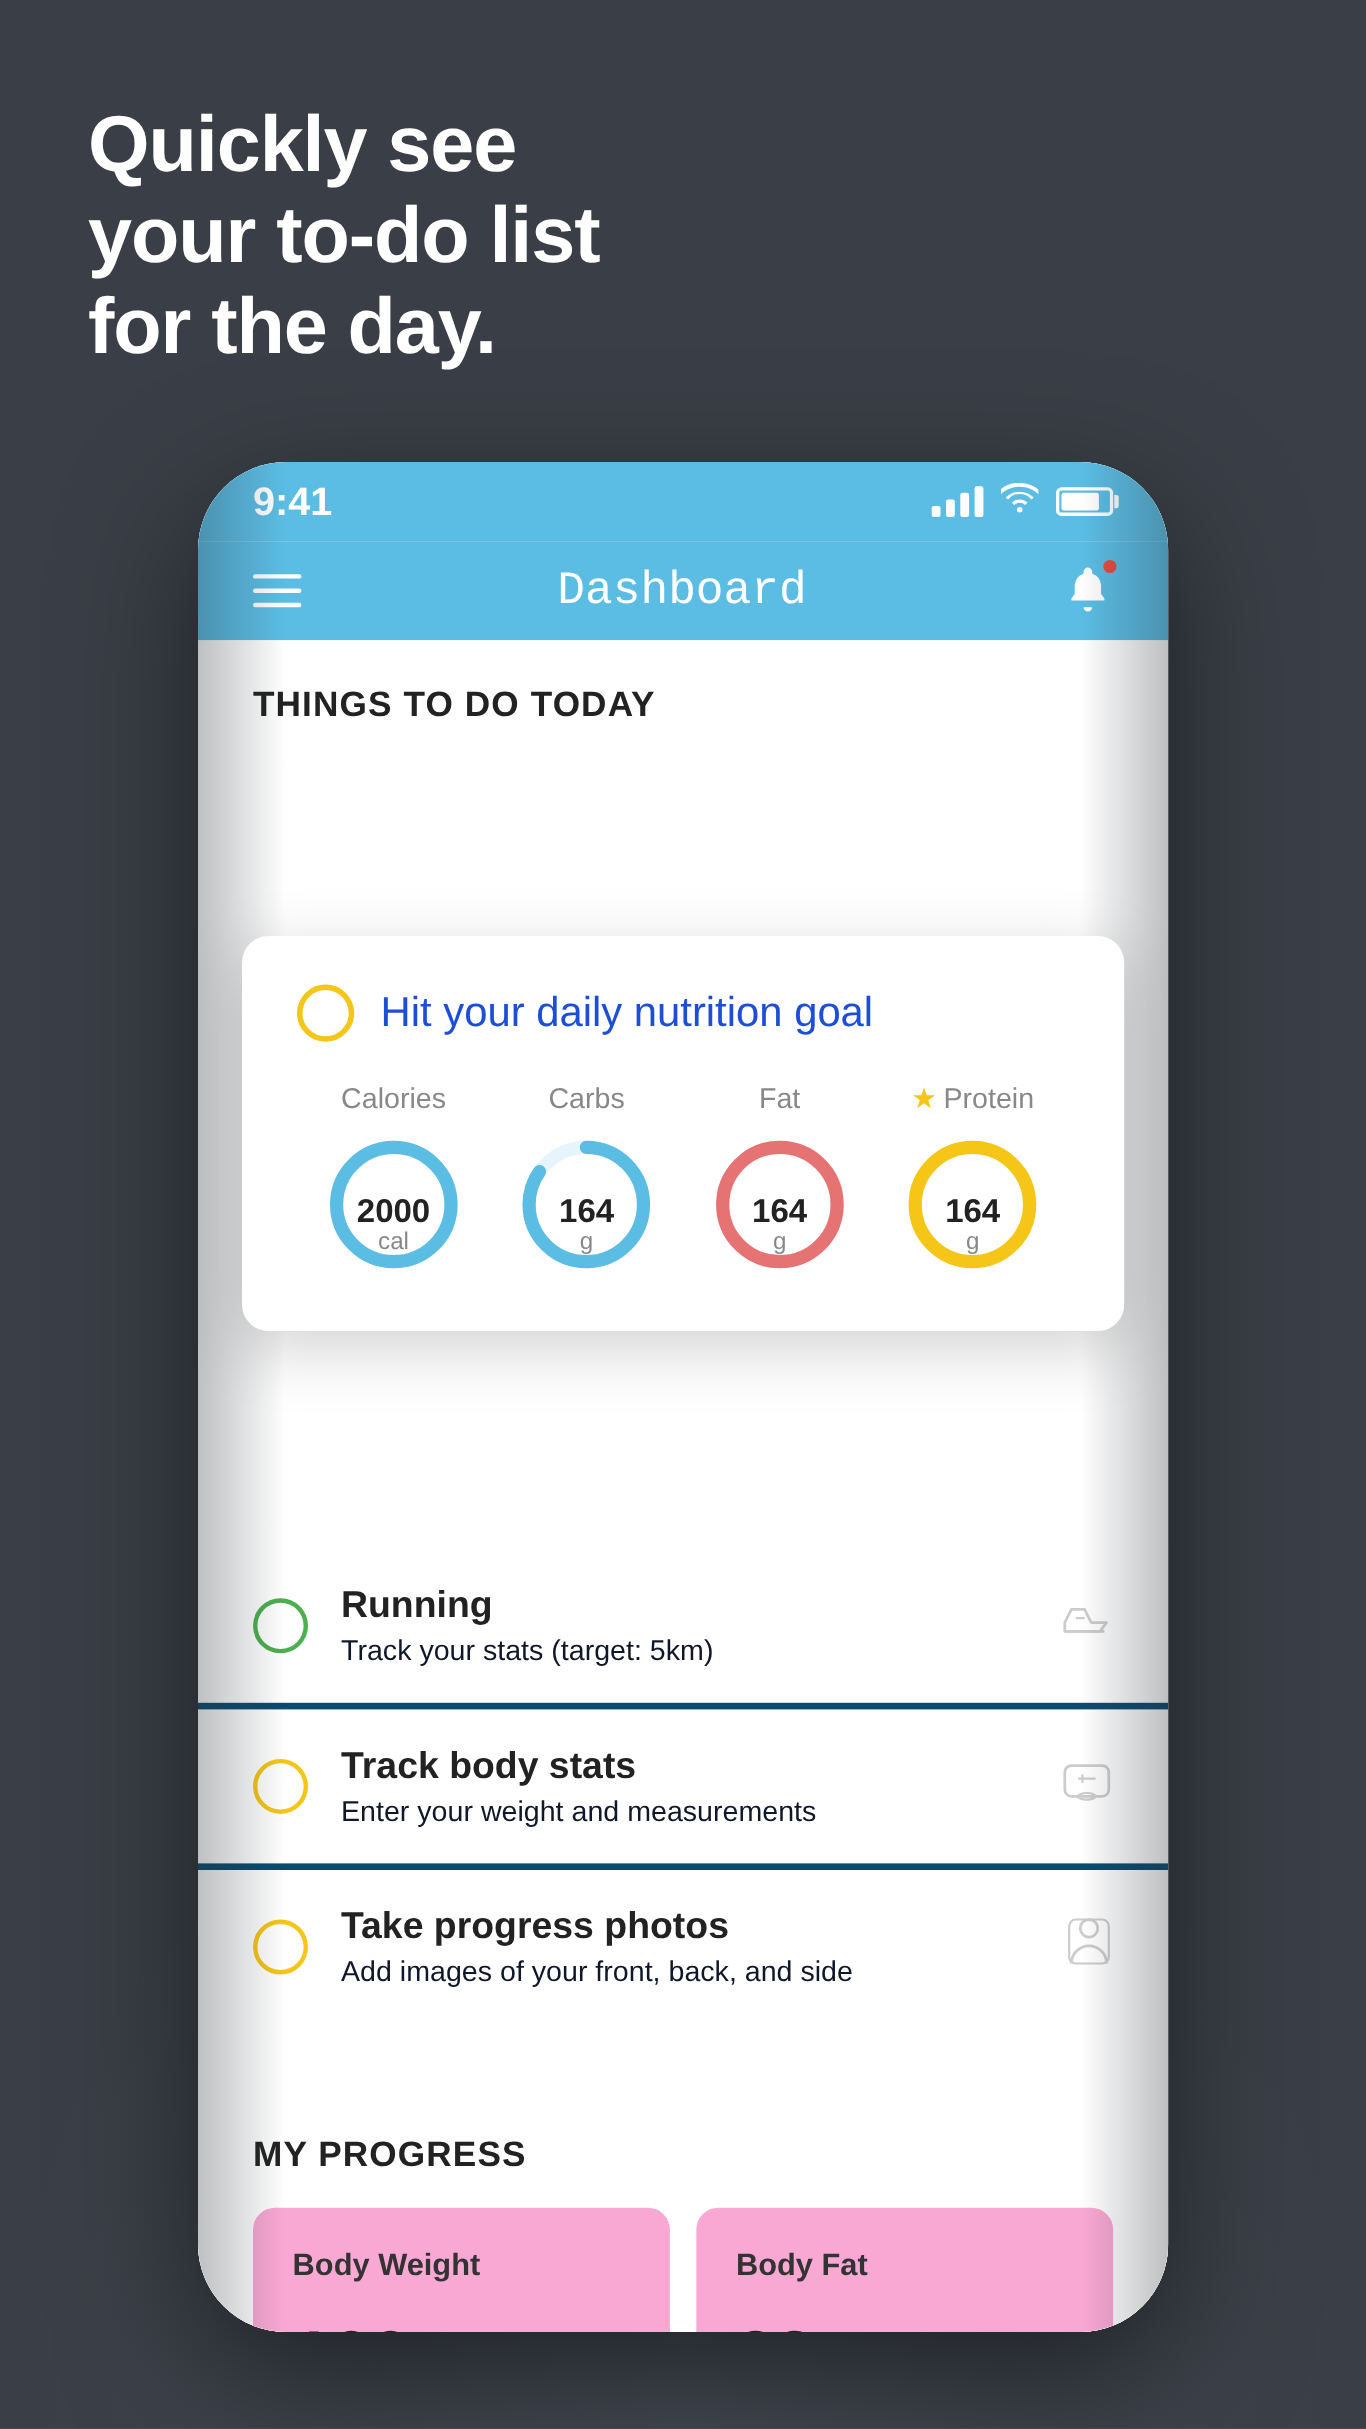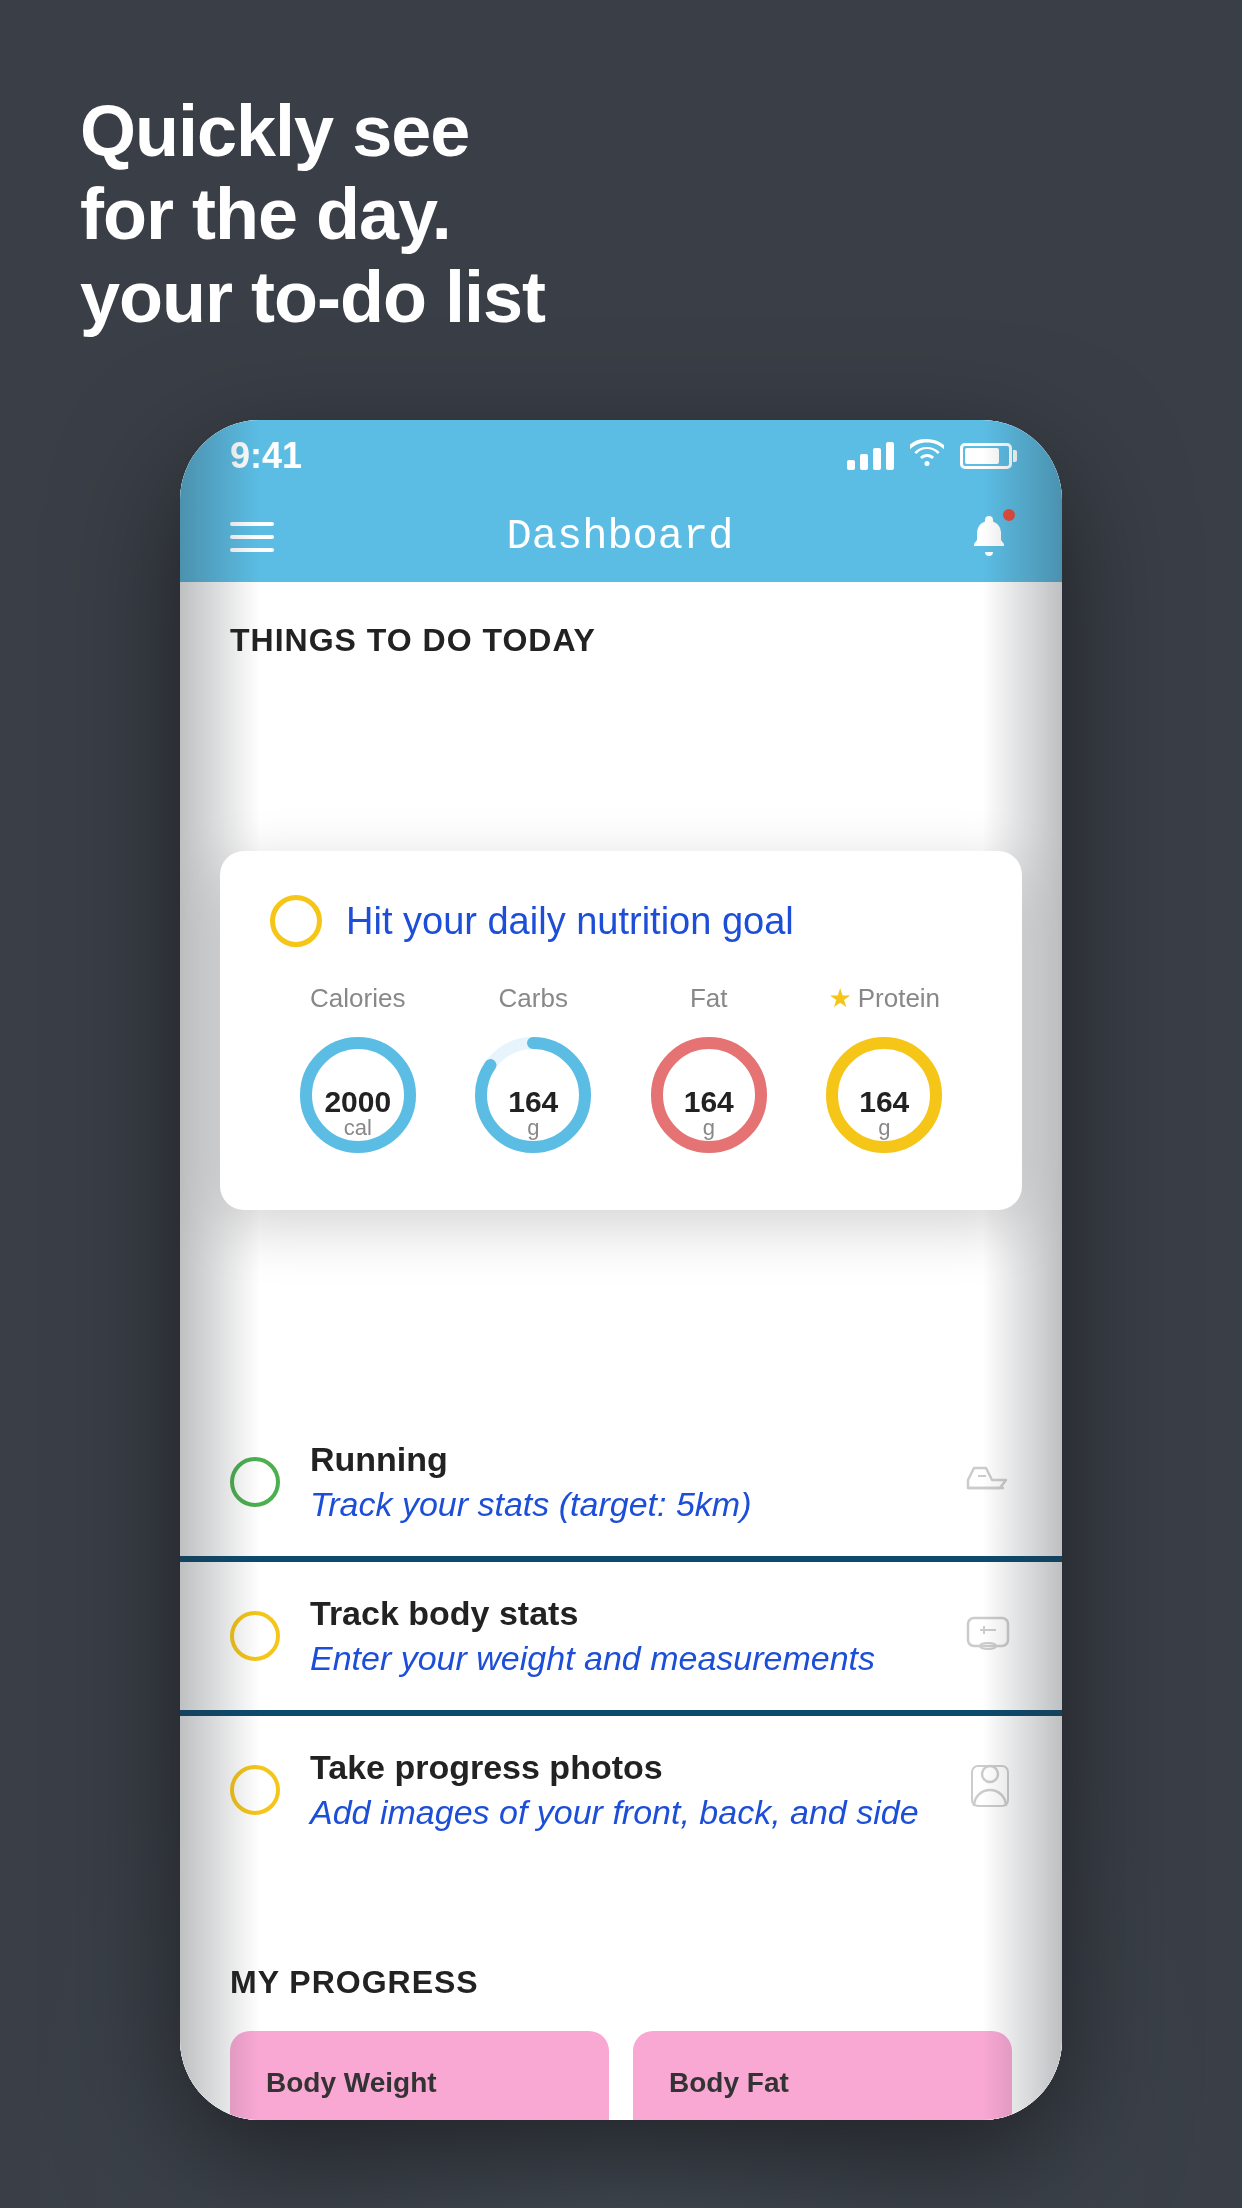--- a/index.html
+++ b/index.html
@@ -301,23 +301,22 @@
     }
 
     .todo-title {
       font-size: 34px;
       font-weight: 600;
       color: #222;
       margin-bottom: 6px;
     }
 
     .todo-subtitle {
-      font-size: 34px;
-      color: #1d4ed8;
-      font-style: italic;
+      font-size: 26px;
+      color: #0f172a;
     }
 
     .todo-icon {
       color: #ccc;
       font-size: 38px;
     }
 
     
     .progress-section {
       padding: 40px 50px 0;
@@ -413,22 +412,22 @@
   </style>
 </head>
 <body>
 
 <div style="position:absolute;top:0;left:0;width:1242px;height:2208px;background:#3a3f47;"></div>
 
 <div class="background-overlay"></div>
 
 <div class="headline">
   <div>Quickly see</div>
+  <div>your to-do list</div>
   <div>for the day.</div>
-  <div>your to-do list</div>
 </div>
 
 <div class="side-shadow-left"></div>
 <div class="side-shadow-right"></div>
 
 <div class="phone-frame">
   <div class="phone-inner">
 
     <div class="status-bar">
       <span class="status-time">9:41</span>

